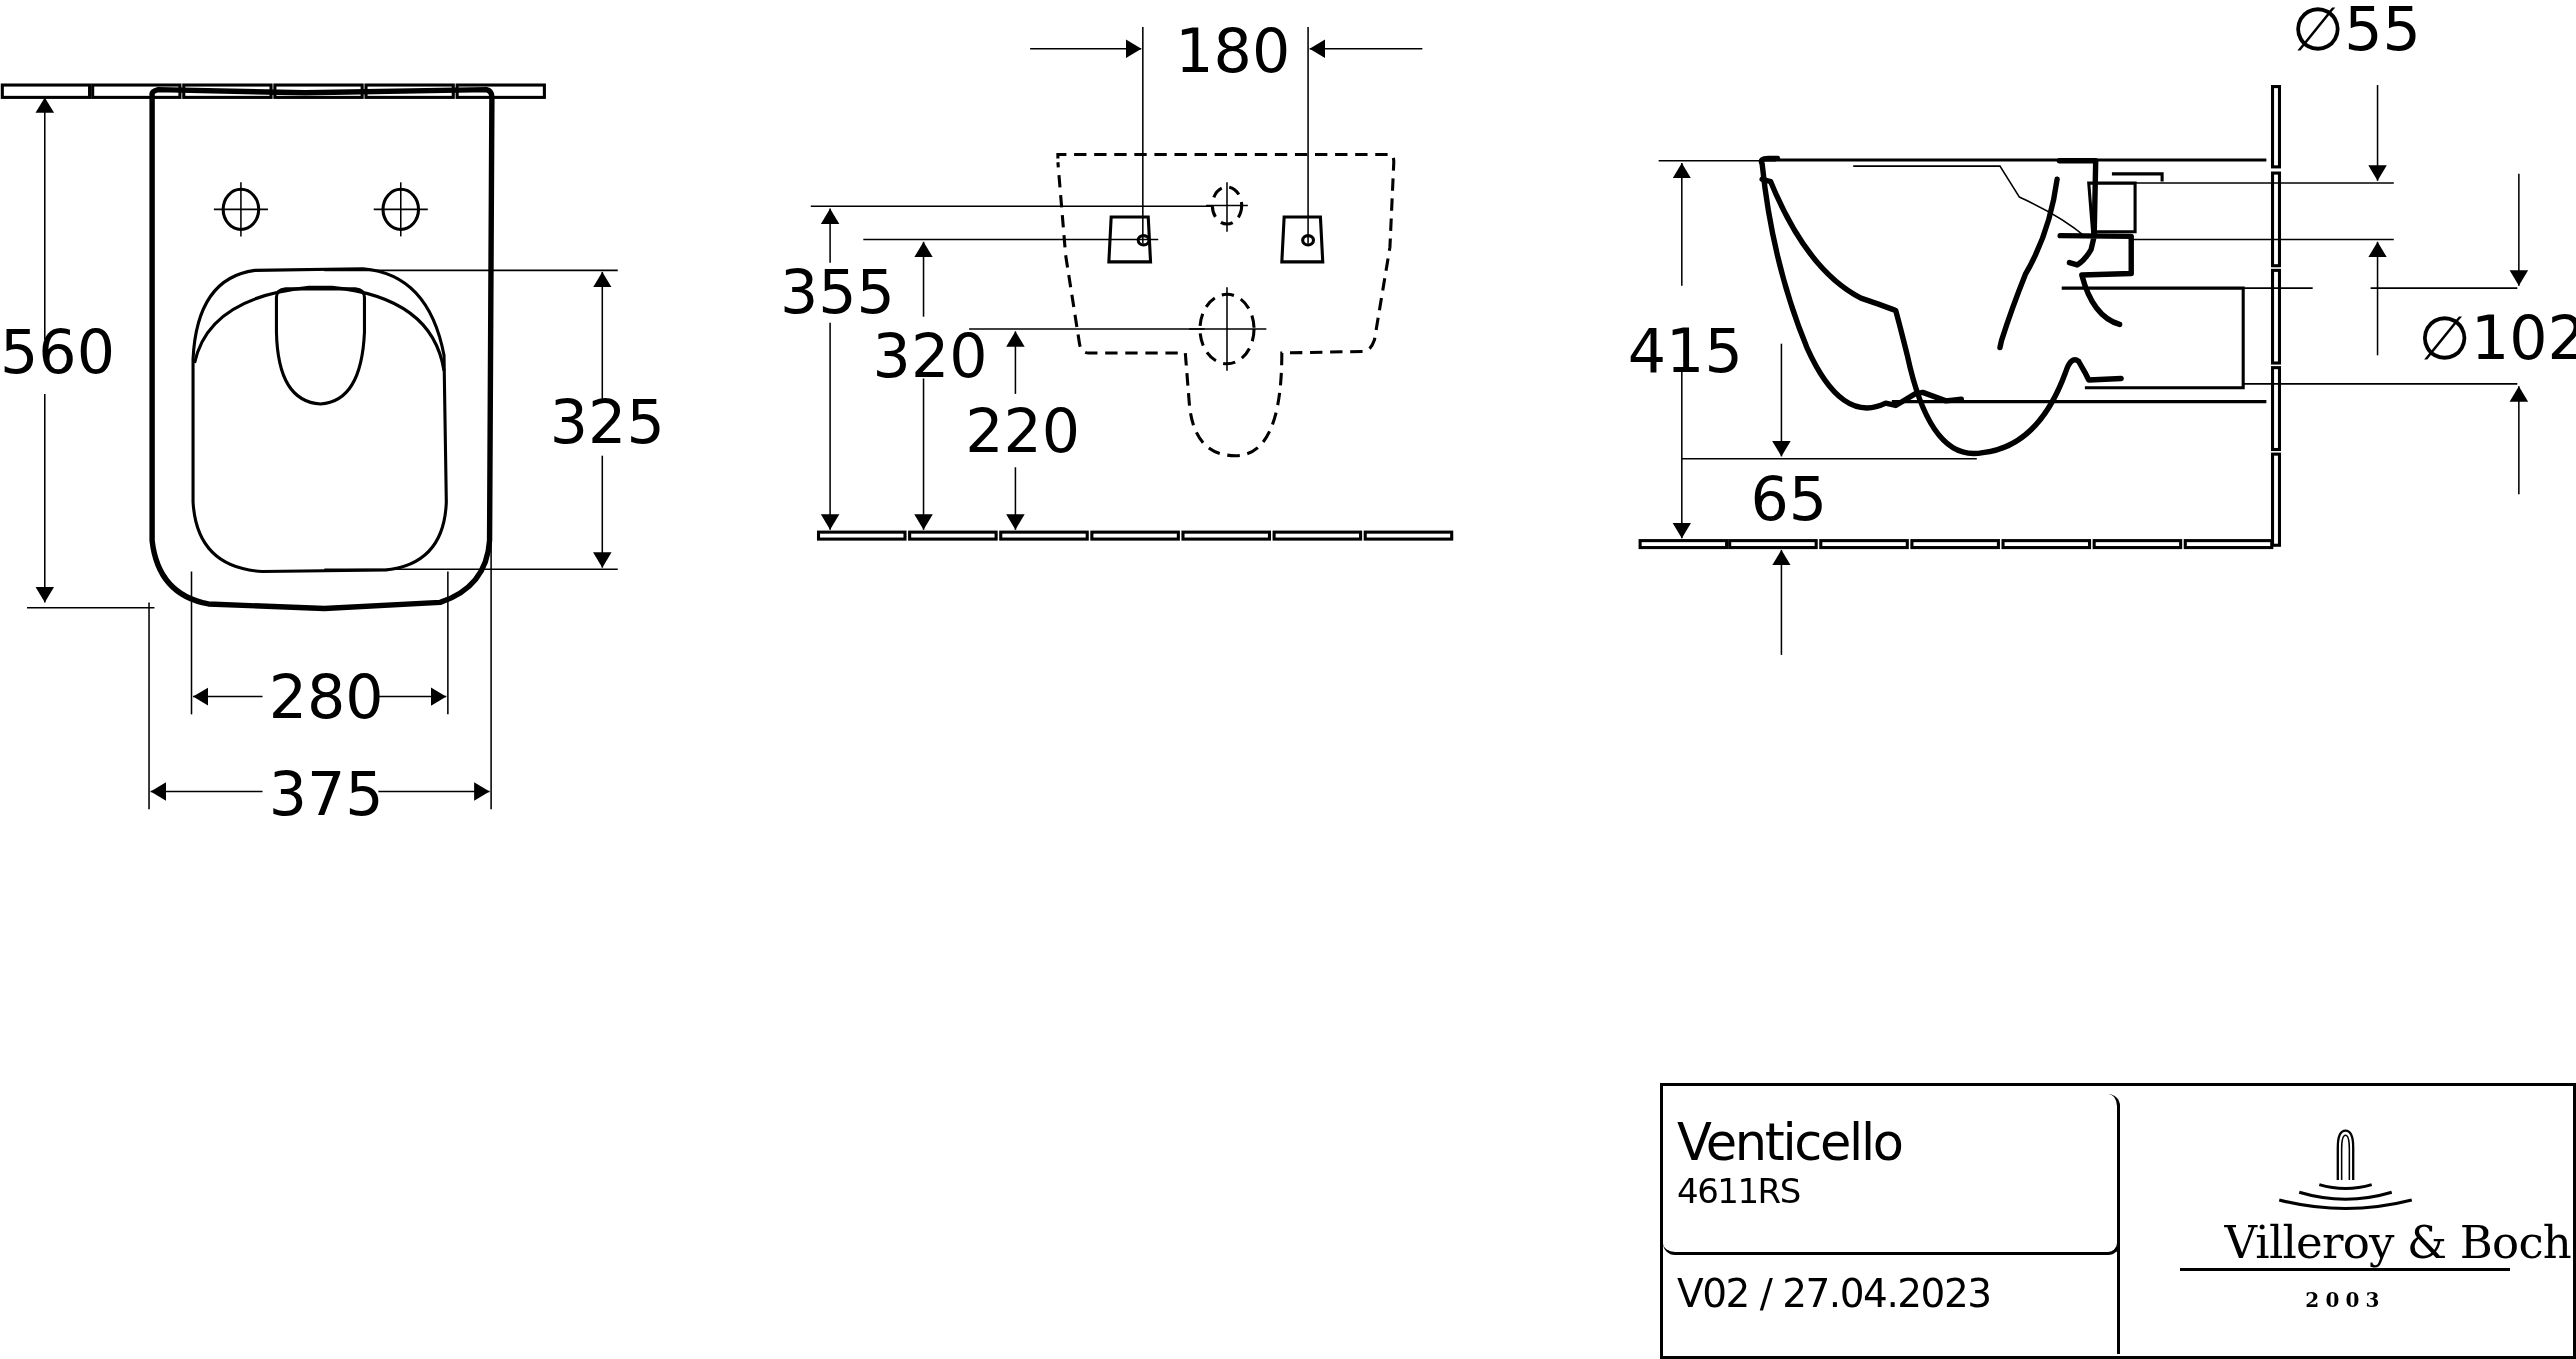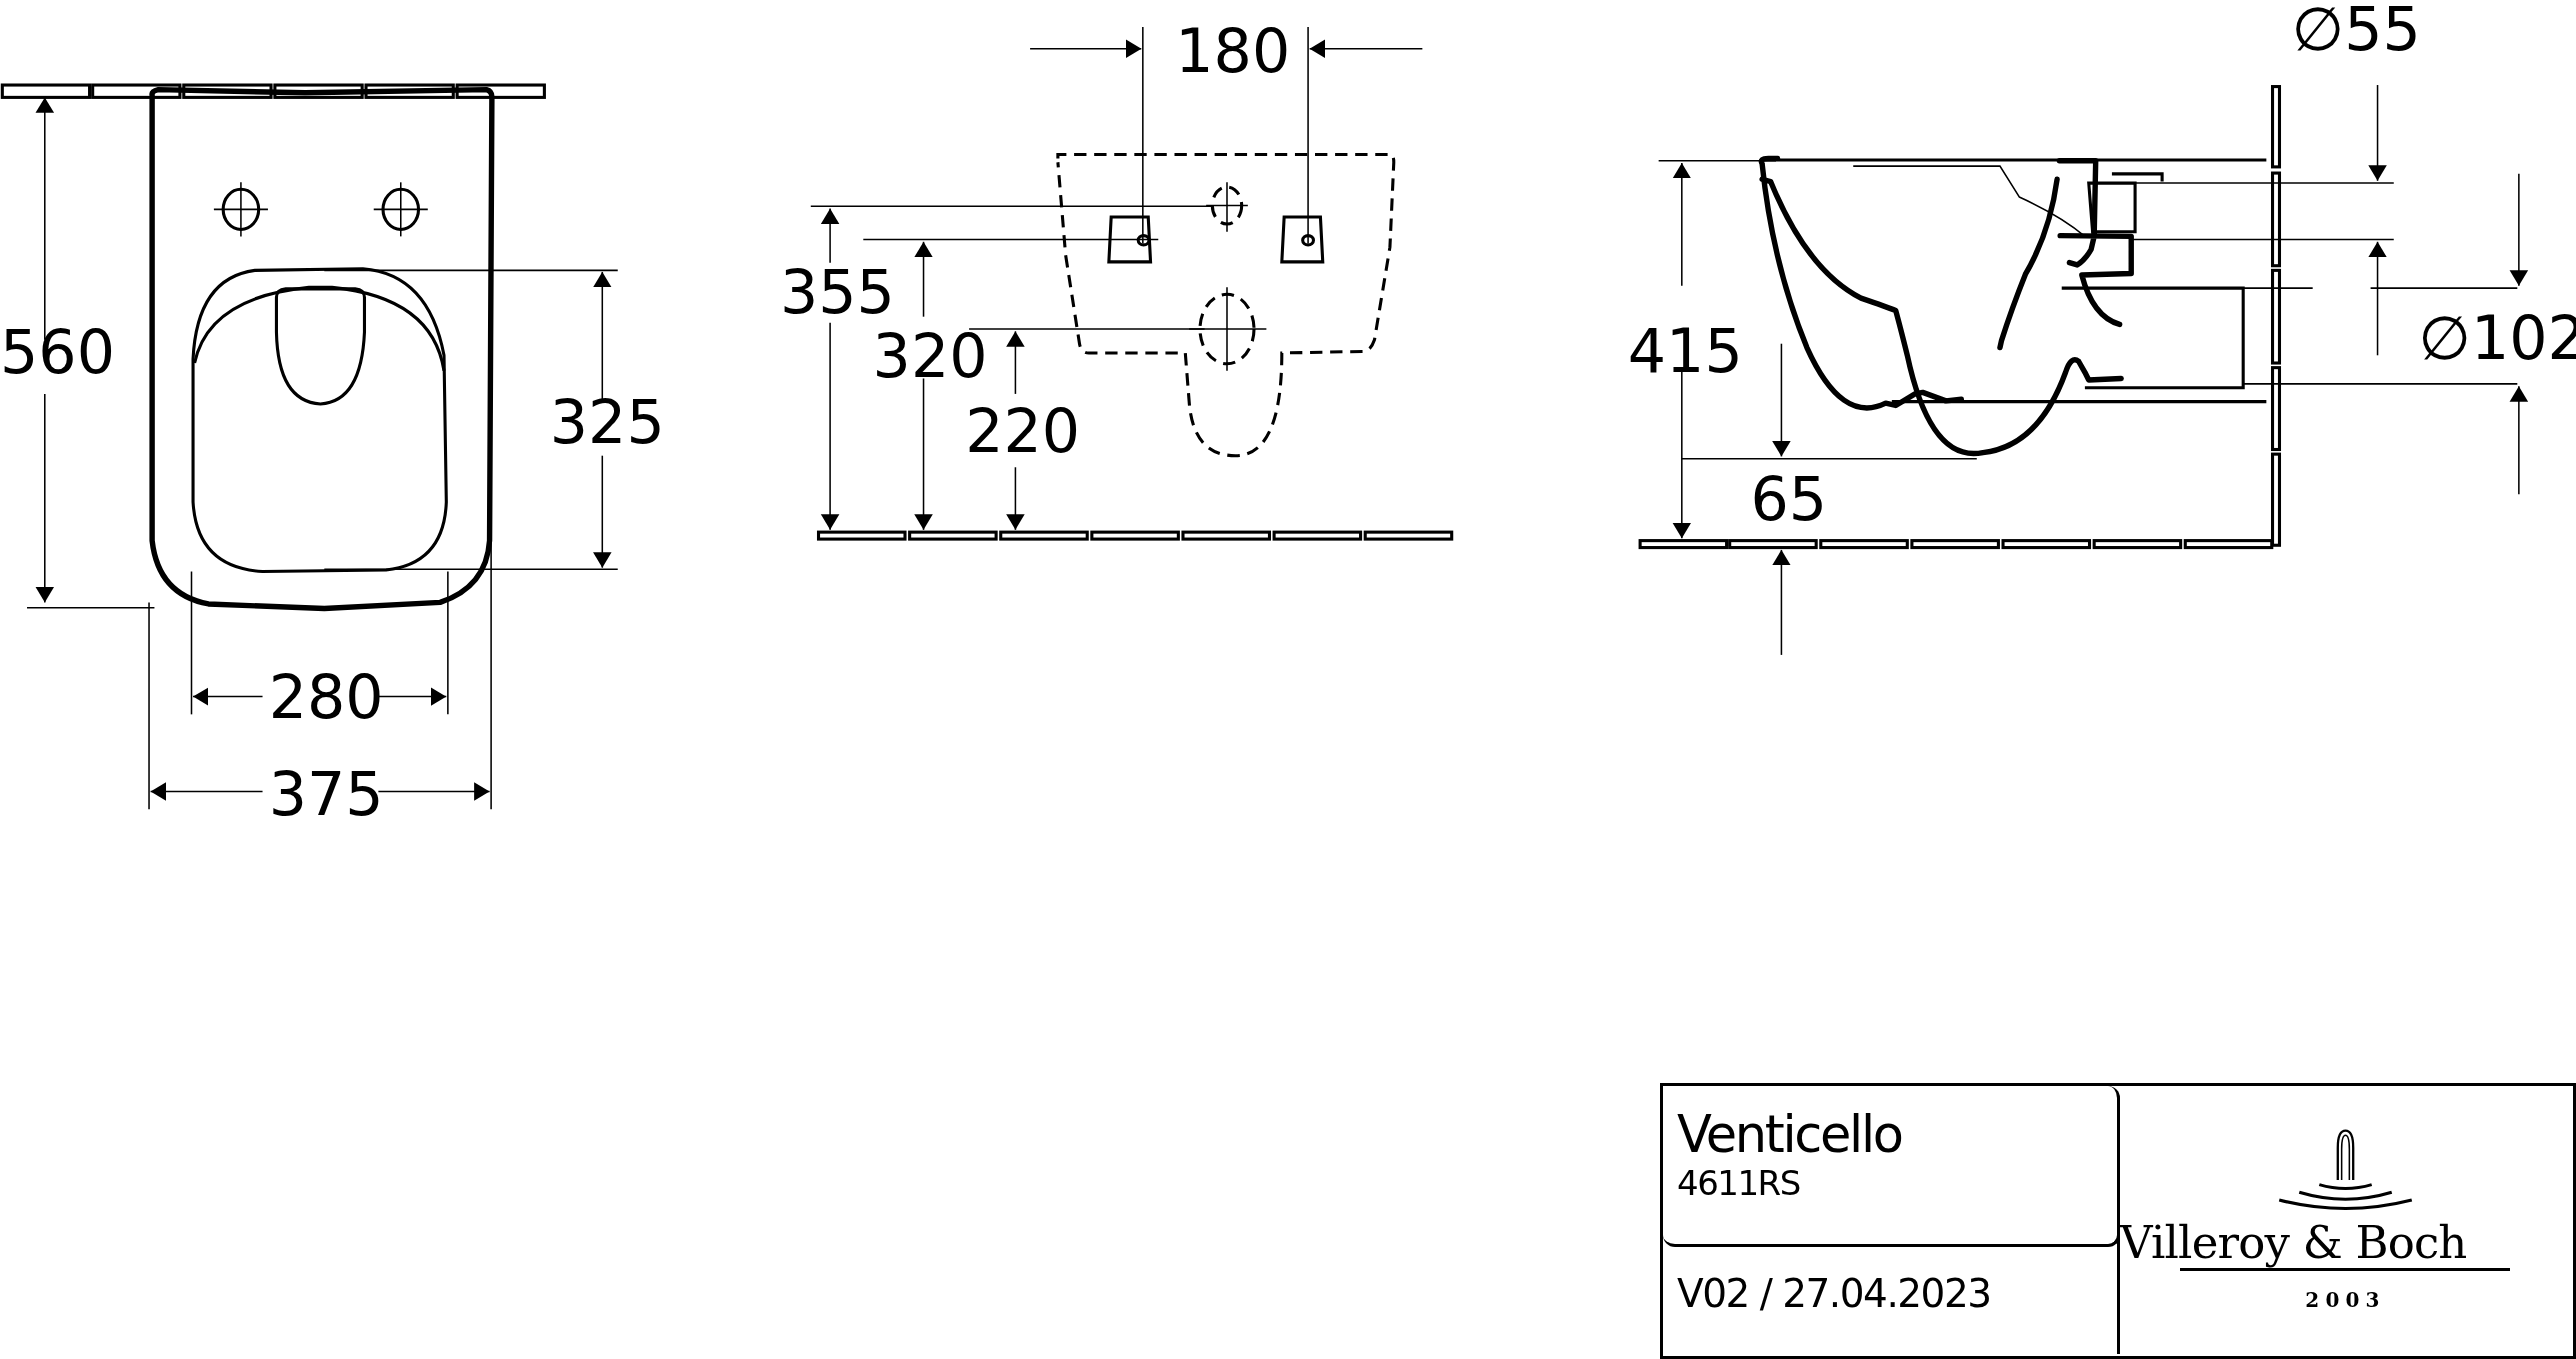--- a/index.html
+++ b/index.html
@@ -8,21 +8,21 @@
   .thick { stroke:#000; stroke-width:7; fill:none; stroke-linejoin:round; stroke-linecap:round; }
   .med { stroke:#000; stroke-width:4; fill:none; }
   .thin { stroke:#000; stroke-width:2; fill:none; }
   .dash { stroke:#000; stroke-width:4; fill:none; stroke-dasharray:16 10; }
   .dimtxt { font-family:"DejaVu Sans", sans-serif; font-size:78px; fill:#000; }
   .tb { position:absolute; border:3.9px solid #000; box-sizing:border-box; }
   .tb-cell { position:absolute; box-sizing:border-box; }
   .tb-name { position:absolute; left:14px; top:18.5px; font-family:"DejaVu Sans", sans-serif; font-size:51px; letter-spacing:-2.3px; }
   .tb-code { position:absolute; left:14px; top:77px; font-family:"DejaVu Sans", sans-serif; font-size:34px; letter-spacing:-1.5px; }
   .tb-ver { position:absolute; left:14px; top:48px; font-family:"DejaVu Sans", sans-serif; font-size:39px; letter-spacing:-1.5px; }
-  .logo-name { position:absolute; left:0; width:100%; top:130px; text-align:left; font-family:"DejaVu Serif", serif; font-size:45px; letter-spacing:-0.8px; }
+  .logo-name { position:absolute; left:0; width:100%; top:130px; text-align:right; font-family:"DejaVu Serif", serif; font-size:45px; letter-spacing:-0.8px; }
   .logo-year { position:absolute; left:0; width:100%; top:202px; text-align:center; font-family:"DejaVu Serif", serif; font-size:20px; font-weight:bold; letter-spacing:6.2px; }
 </style>
 </head>
 <body>
 
 <svg width="2576" height="1360" viewBox="0 0 3336 1761" xmlns="http://www.w3.org/2000/svg">
   <defs>
     <marker id="arr" viewBox="0 0 20 40" refX="20" refY="20" markerWidth="20" markerHeight="40" orient="auto-start-reverse" markerUnits="userSpaceOnUse">
       <path d="M0,8 L20,20 L0,32 Z" fill="#000"></path>
     </marker>
@@ -186,21 +186,21 @@
     <line x1="2905" y1="373" x2="2995" y2="373" class="thin"></line>
     <line x1="3070" y1="373" x2="3260" y2="373" class="thin"></line>
     <line x1="2905" y1="497" x2="3260" y2="497" class="thin"></line>
     <line x1="3262" y1="225" x2="3262" y2="370" class="thin" marker-end="url(#arr)"></line>
     <line x1="3262" y1="640" x2="3262" y2="500" class="thin" marker-end="url(#arr)"></line>
     <text x="3132" y="465" class="dimtxt">∅102</text>
   </g>
 </svg>
 
 <div class="tb" style="left:1660px; top:1083px; width:916px; height:276px;">
-  <div class="tb-cell" style="left:0; top:0; width:457px; height:161px; border-right:3.9px solid #000; border-bottom:3.9px solid #000;border-radius:12px;">
+  <div class="tb-cell" style="left:0; top:8px; width:457px; height:161px; border-right:3.9px solid #000; border-bottom:3.9px solid #000;border-radius:12px;">
     <div class="tb-name">Venticello</div>
     <div class="tb-code">4611RS</div>
   </div>
   <div class="tb-cell" style="left:0; top:137px; width:457px; height:131px; border-right:3.9px solid #000;padding-left:12px;">
     <div class="tb-ver">V02 / 27.04.2023</div>
   </div>
   <div class="tb-cell" style="left:457px; top:0; width:451px; height:269px;">
     <svg width="451" height="131" viewBox="0 0 584 170" style="position:absolute;left:0;top:0;">
       <path d="M282,122 L282,80 Q282,58 292,58 Q302,58 302,80 L302,122" fill="none" stroke="#000" stroke-width="3"></path>
       <path d="M287,122 L287,82 Q287,64 292,64 Q297,64 297,82 L297,122" fill="none" stroke="#000" stroke-width="2"></path>

